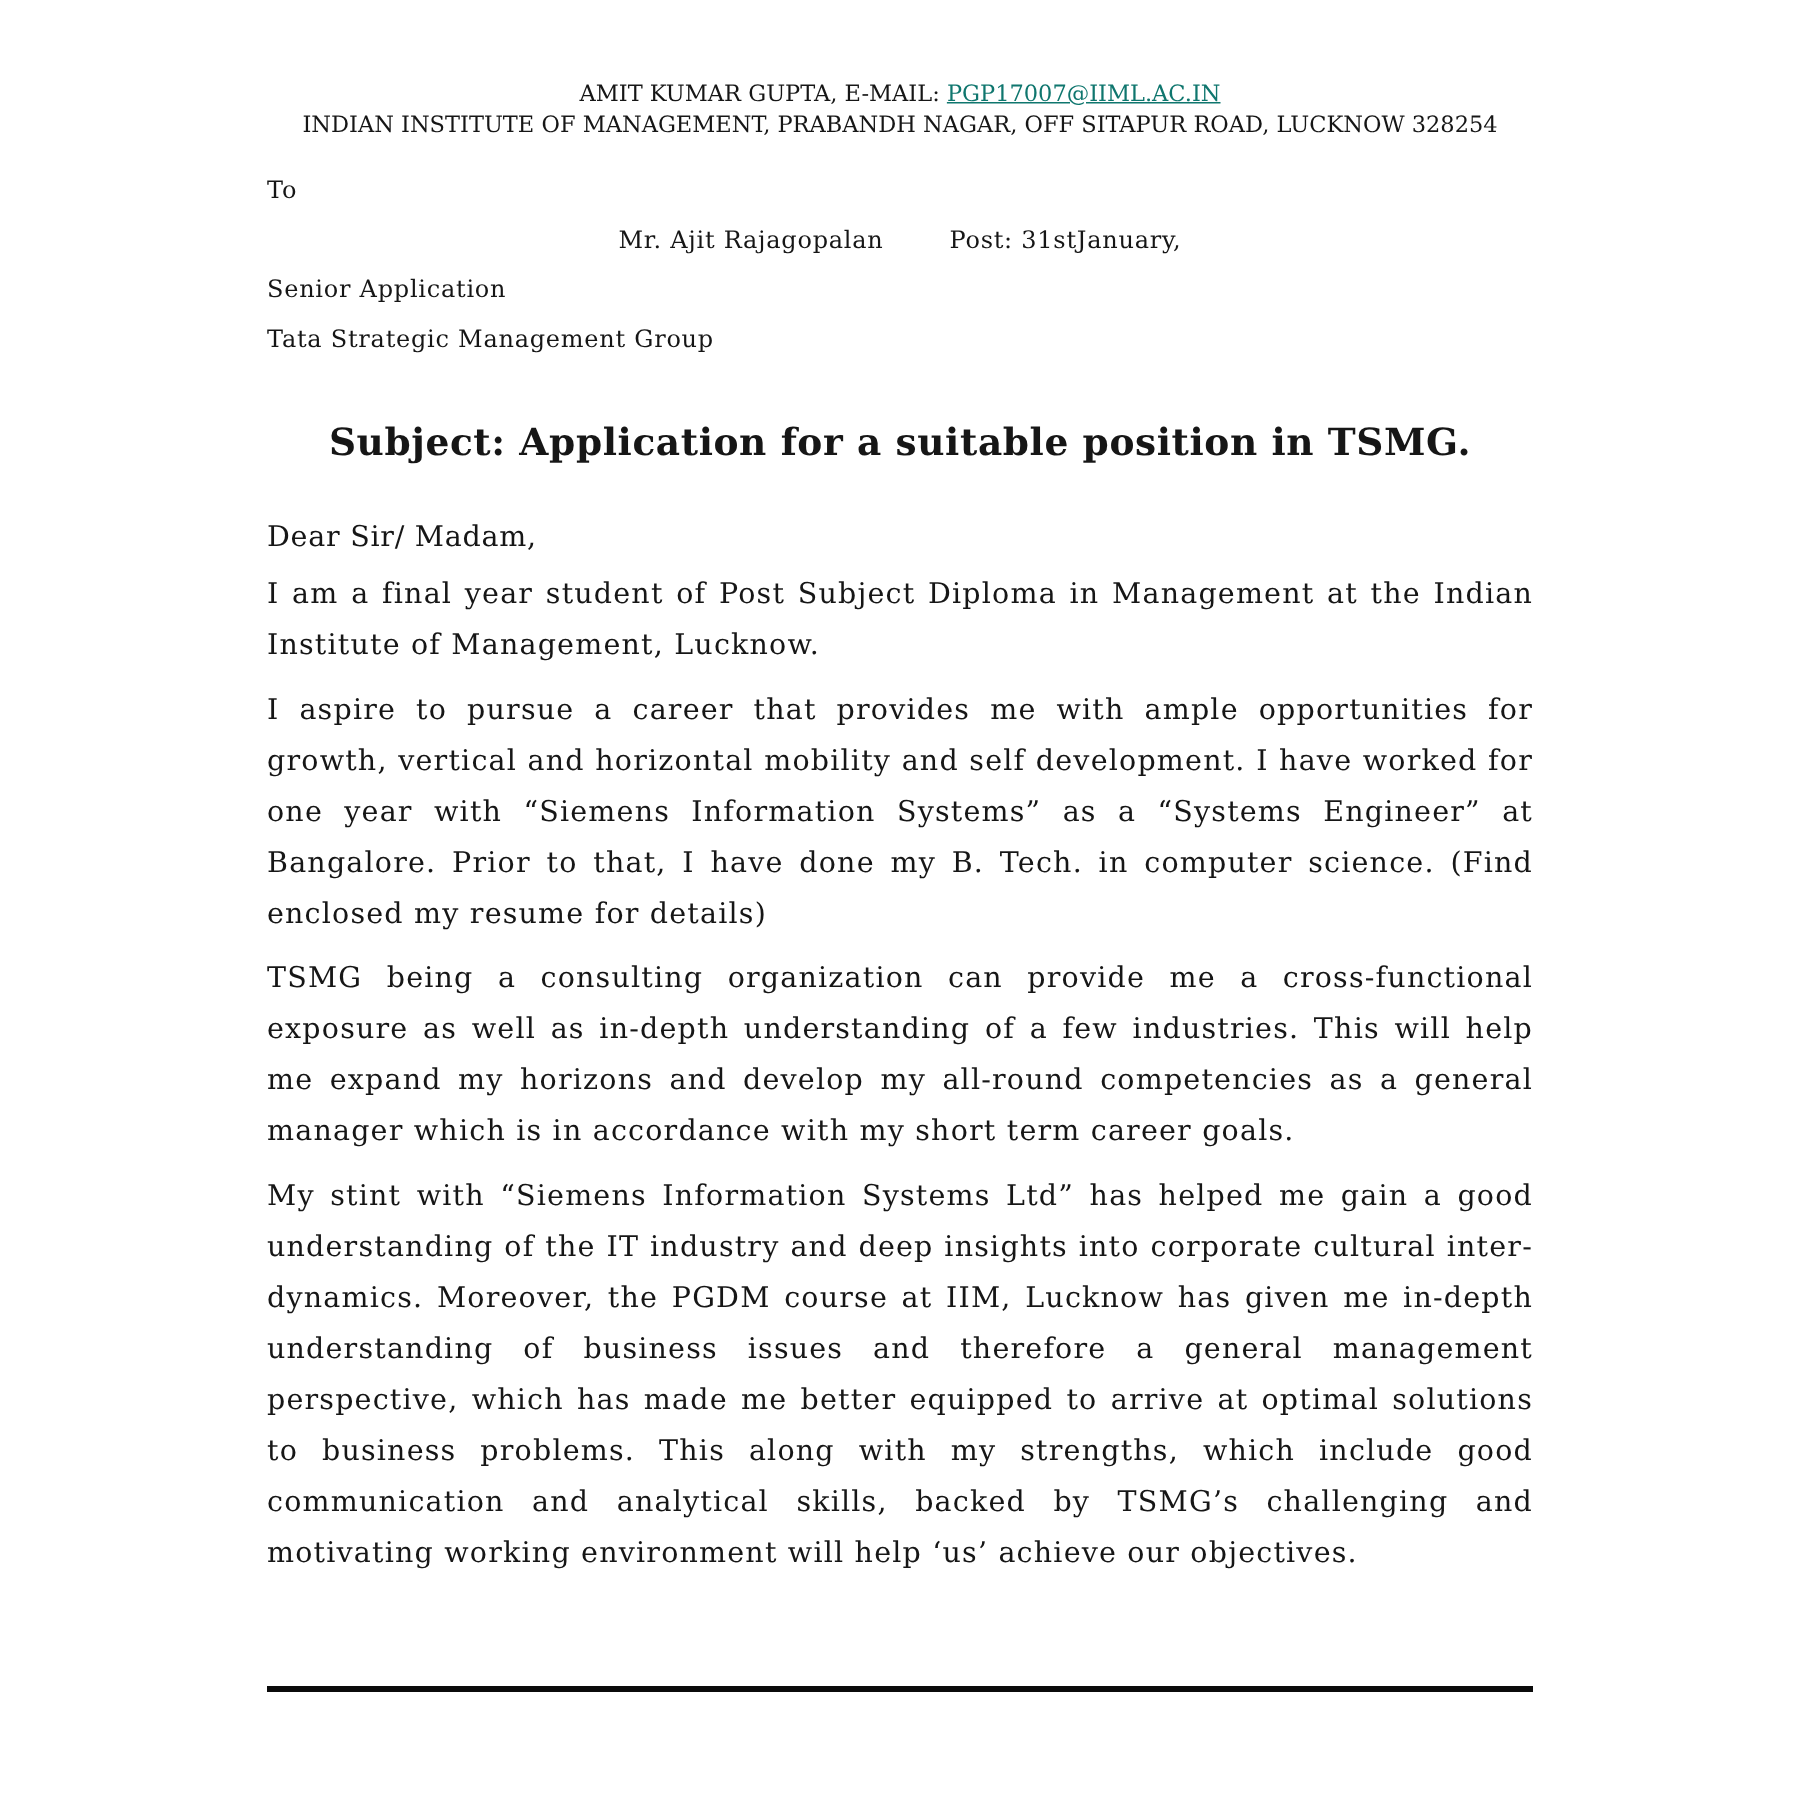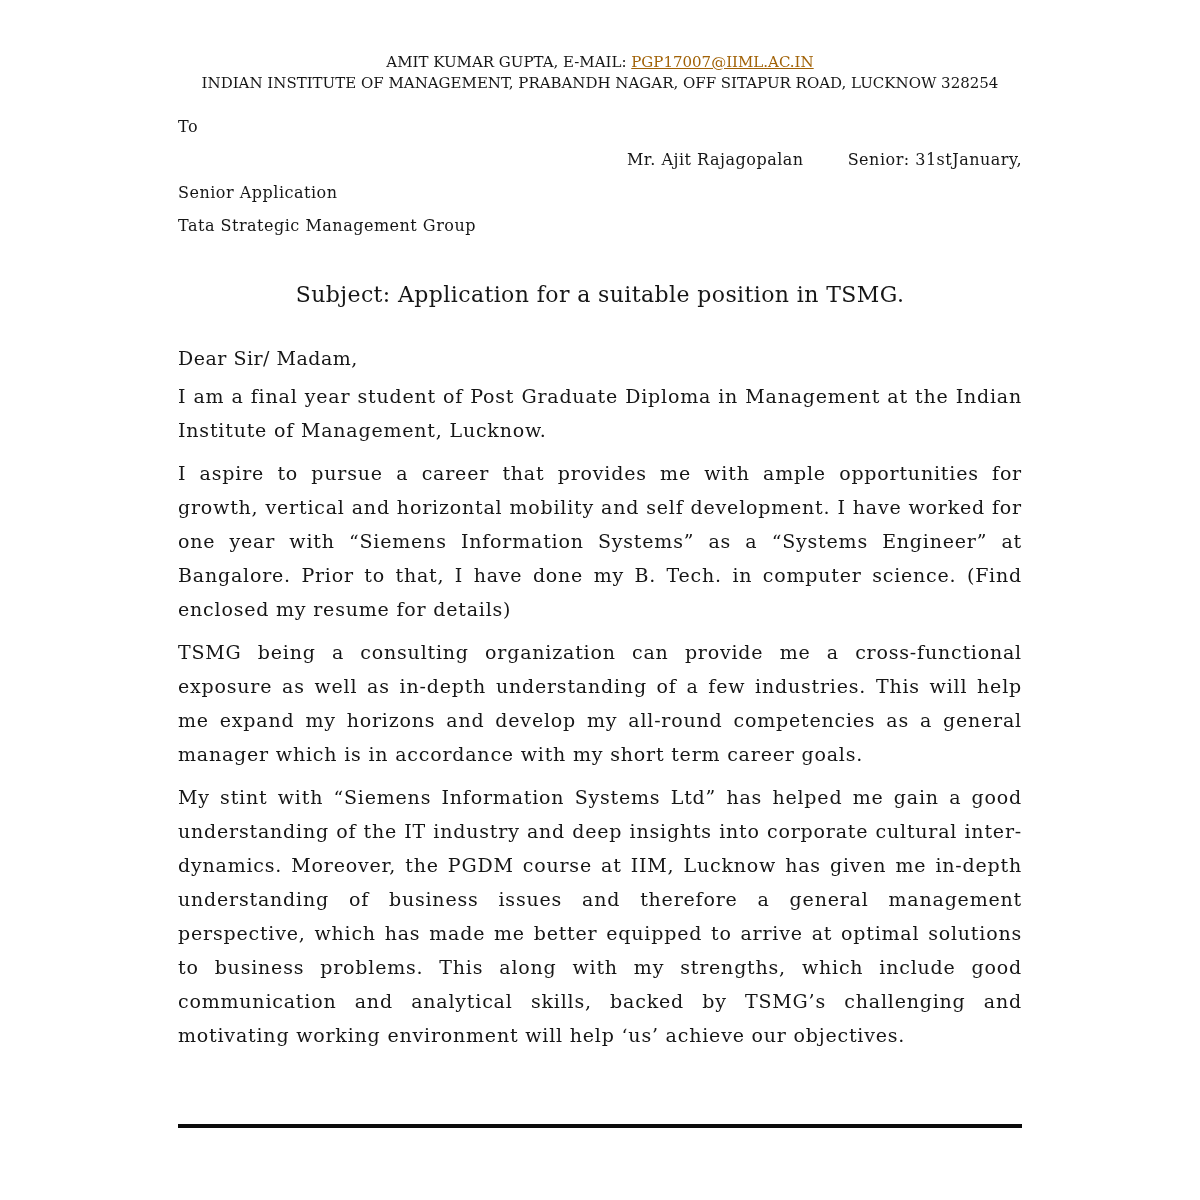--- a/index.html
+++ b/index.html
@@ -22,44 +22,44 @@
     width: 844px;
   }
   
   .doc-header {
     text-align: center;
     font-size: 15px;
     line-height: 21px;
     white-space: nowrap;
   }
   .doc-header a {
-    color: #a16207;
+    color: #0f766e;
     text-decoration: underline;
   }
   
   .recipient {
     margin-top: 22px;
     font-size: 16px;
     letter-spacing: 0.5px;
     line-height: 22px;
   }
   .recipient p { margin: 0 0 11px 0; }
   .name-date-row {
     display: flex;
-    justify-content: flex-end;
+    justify-content: center;
     margin: 0;
     gap: 44px;
   }
   .year-line { margin: 0 0 11px 0; }
   
   .subject {
     margin-top: 46px;
     text-align: center;
-    font-size: 22px;
-    font-weight: normal;
+    font-size: 25px;
+    font-weight: bold;
     letter-spacing: 0.4px;
     line-height: 24px;
   }
   
   .salutation {
     margin-top: 40px;
     font-size: 19px;
     letter-spacing: 0.5px;
     line-height: 22px;
   }
@@ -92,32 +92,32 @@
 
   <div class="doc-header">
     <div><span>AMIT KUMAR GUPTA, E-MAIL: </span><a href="#">PGP17007@IIML.AC.IN</a></div>
     <div>INDIAN INSTITUTE OF MANAGEMENT, PRABANDH NAGAR, OFF SITAPUR ROAD, LUCKNOW 328254</div>
   </div>
 
   <div class="recipient">
     <p>To</p>
     <p class="name-date-row">
       <span>Mr. Ajit Rajagopalan</span>
-      <span>Senior: 31stJanuary,</span>
+      <span>Post: 31stJanuary,</span>
     </p>
     <p>Senior Application</p>
     <p>Tata Strategic Management Group</p>
   </div>
 
   <div class="subject">Subject: Application for a suitable position in TSMG.</div>
 
   <div class="salutation">Dear Sir/ Madam,</div>
 
   <div class="bodytext">
-    <p class="para">I am a final year student of Post Graduate Diploma in Management at the Indian Institute of Management, Lucknow.</p>
+    <p class="para">I am a final year student of Post Subject Diploma in Management at the Indian Institute of Management, Lucknow.</p>
 
     <p class="para"><span>I aspire to pursue a career that provides me with ample opportunities for growth, vertical and horizontal mobility and self development. I have worked for one year with </span><span class="em">“Siemens Information Systems”</span><span> as a </span><span class="em">“Systems Engineer”</span><span> at Bangalore. Prior to that, I have done my B. Tech. in computer science. (Find enclosed my resume for details)</span></p>
 
     <p class="para">TSMG being a consulting organization can provide me a cross-functional exposure as well as in-depth understanding of a few industries. This will help me expand my horizons and develop my all-round competencies as a general manager which is in accordance with my short term career goals.</p>
 
     <p class="para"><span>My stint with </span><span class="em">“Siemens Information Systems Ltd”</span><span> has helped me gain a good understanding of the IT industry and deep insights into corporate cultural inter-dynamics. Moreover, the PGDM course at IIM, Lucknow has given me in-depth understanding of business issues and therefore a general management perspective, which has made me better equipped to arrive at optimal solutions to business problems. This along with my strengths, which include good communication and analytical skills, backed by TSMG’s challenging and motivating working environment will help ‘us’ achieve our objectives.</span></p>
   </div>
 
 </div>
 

